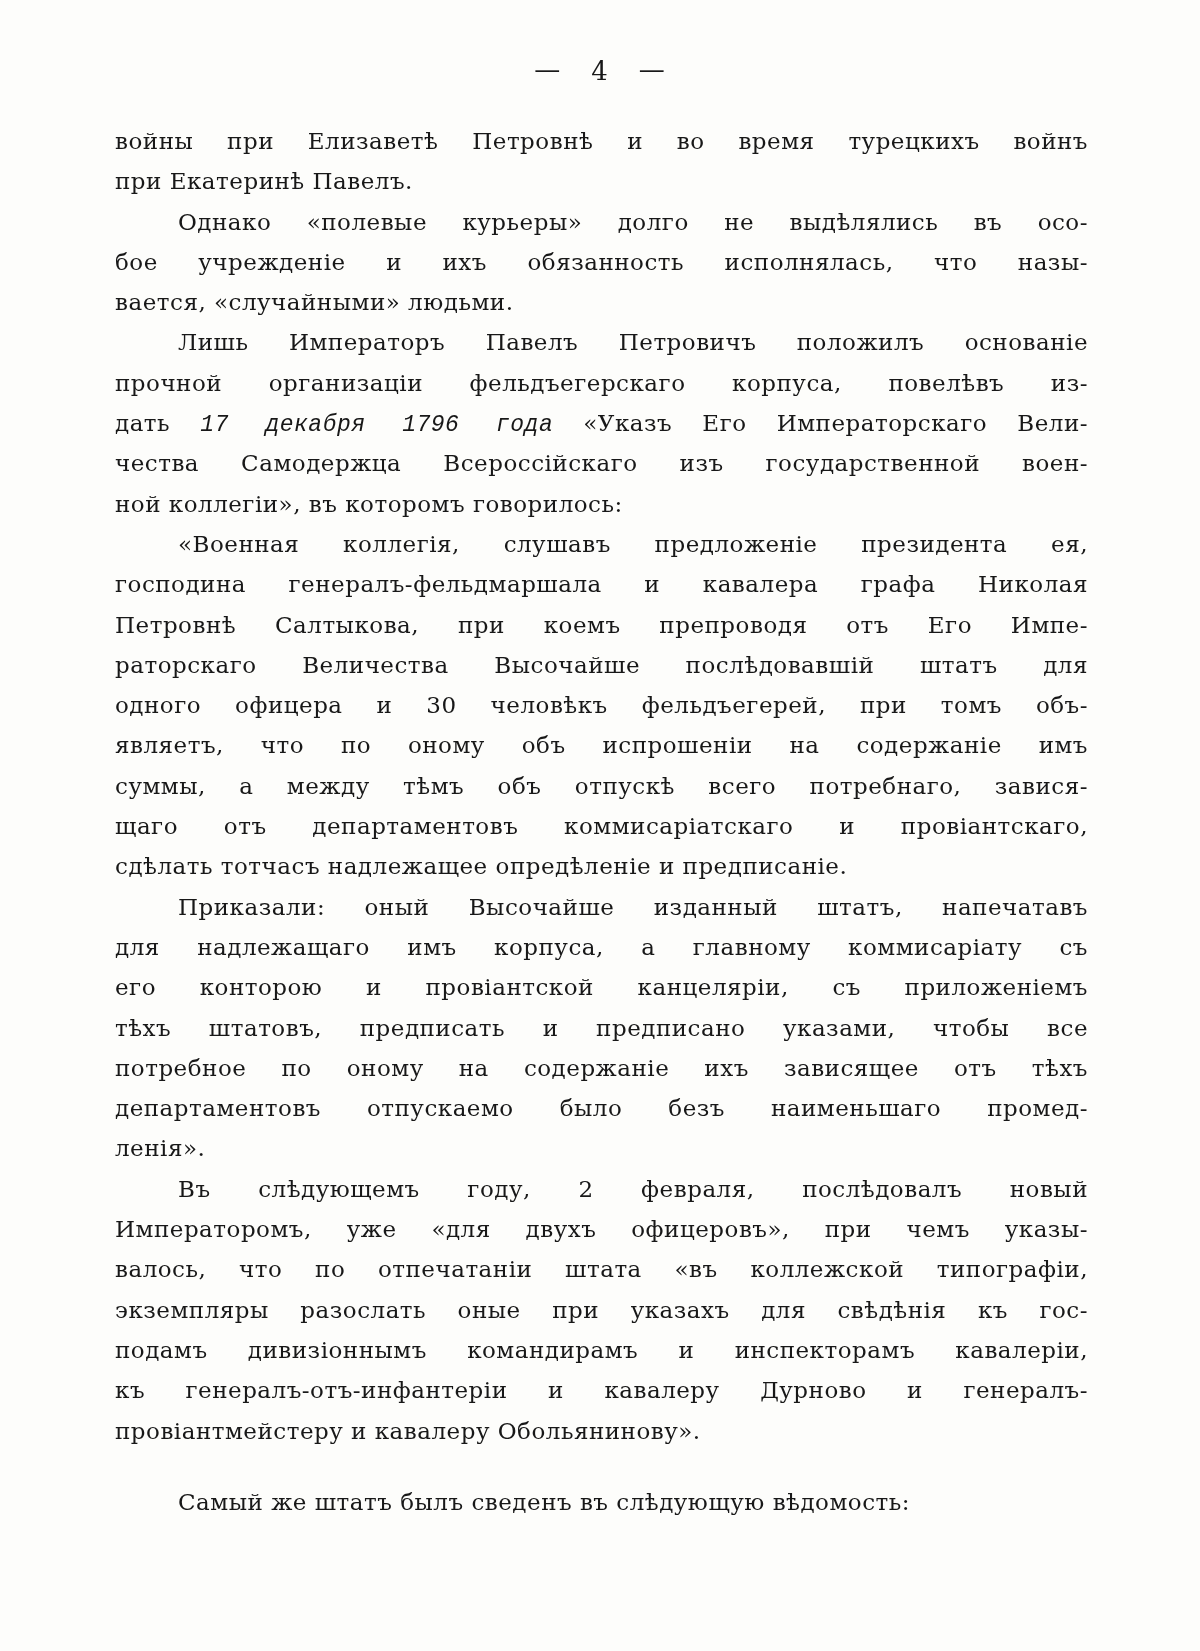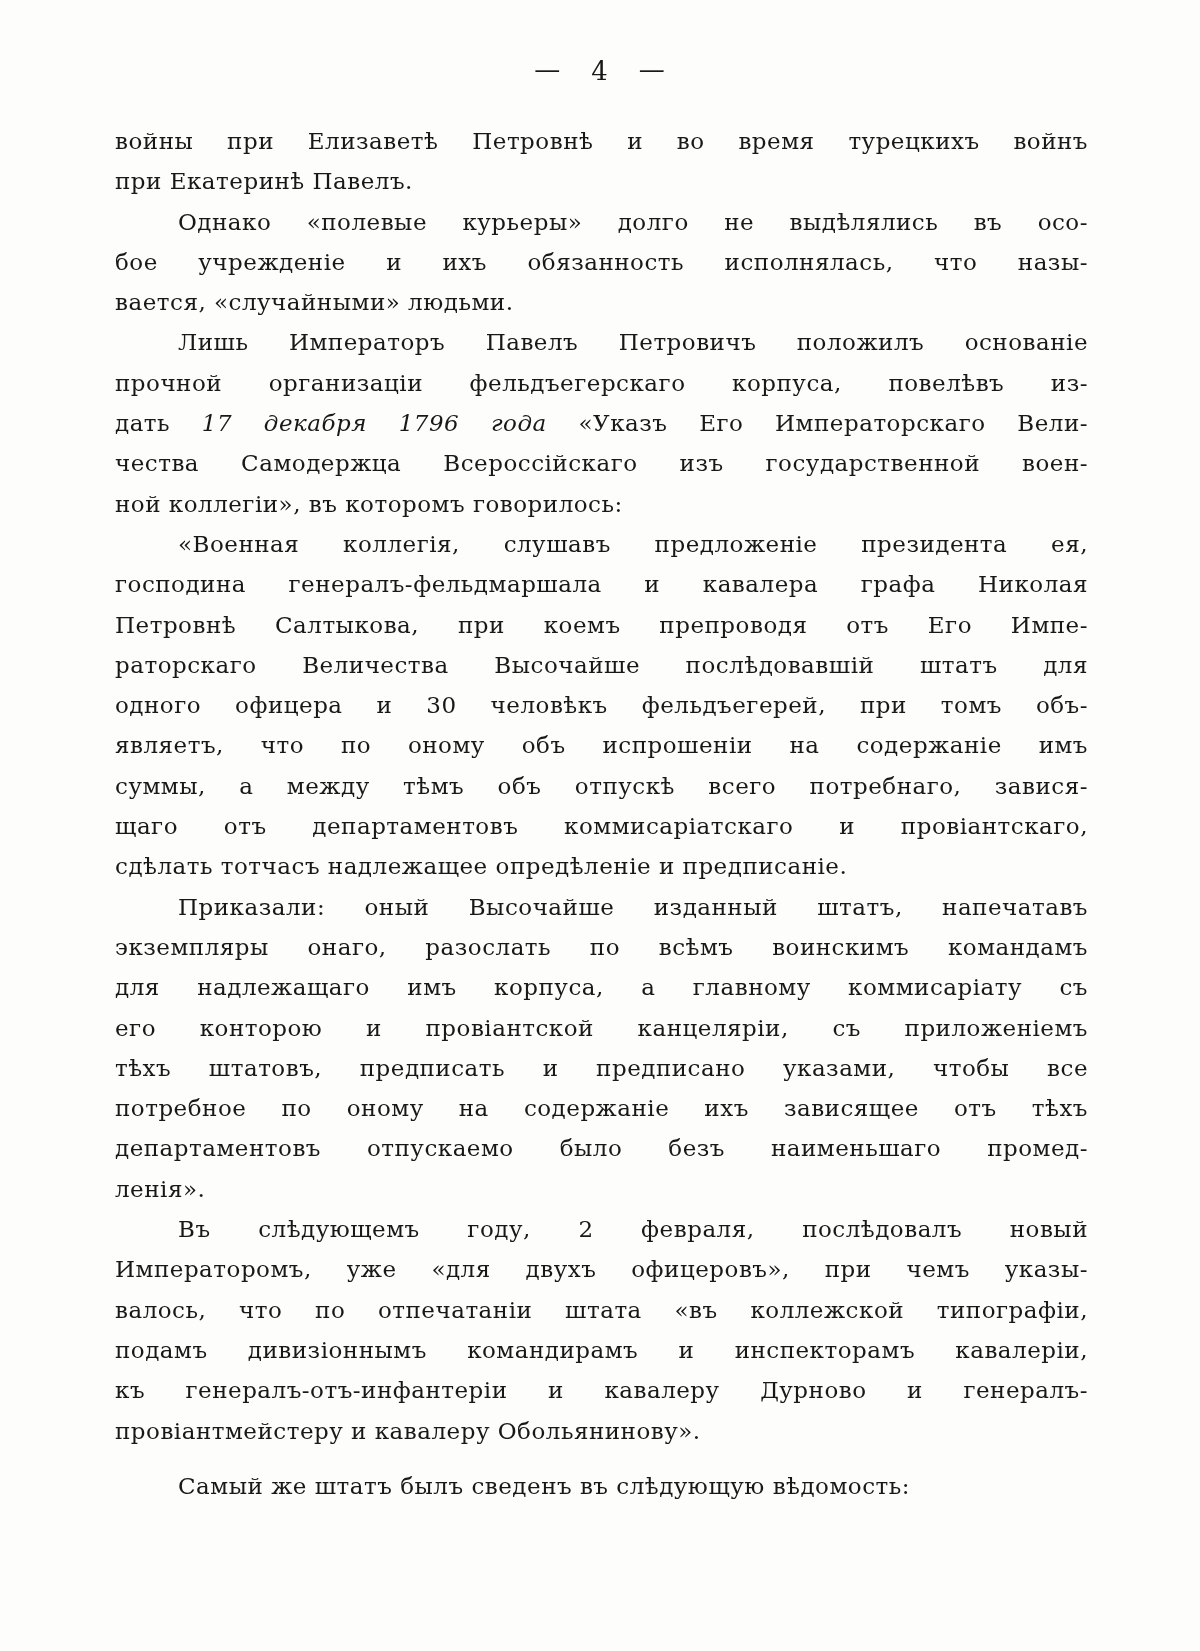--- a/index.html
+++ b/index.html
@@ -51,24 +51,25 @@
   }
   .line.just {
     white-space: normal;
     text-align: justify;
     text-align-last: justify;
   }
   .line.ind {
     padding-left: 63px;
   }
   .line.gap {
-    margin-top: 15px;
+    margin-top: 31px;
   }
   .it {
     font-style: italic;
+    font-family: Liberation Mono, monospace;
   }
 </style>
 </head>
 <body>
 
 <div class="page">
   <div class="page-header">
     <span class="dash">—</span><span class="num">4</span><span class="dash">—</span>
   </div>
   <div class="text-block">
@@ -85,28 +86,28 @@
       <div class="line just ind"><span>«Военная коллегія, слушавъ предложеніе президента ея,</span></div>
       <div class="line just"><span>господина генералъ-фельдмаршала и кавалера графа Николая</span></div>
       <div class="line just"><span>Петровнѣ Салтыкова, при коемъ препроводя отъ Его Импе-</span></div>
       <div class="line just"><span>раторскаго Величества Высочайше послѣдовавшій штатъ для</span></div>
       <div class="line just"><span>одного офицера и 30 человѣкъ фельдъегерей, при томъ объ-</span></div>
       <div class="line just"><span>являетъ, что по оному объ испрошеніи на содержаніе имъ</span></div>
       <div class="line just"><span>суммы, а между тѣмъ объ отпускѣ всего потребнаго, завися-</span></div>
       <div class="line just"><span>щаго отъ департаментовъ коммисаріатскаго и провіантскаго,</span></div>
       <div class="line"><span>сдѣлать тотчасъ надлежащее опредѣленіе и предписаніе.</span></div>
       <div class="line just ind"><span>Приказали: оный Высочайше изданный штатъ, напечатавъ</span></div>
-      <div class="line just"><span>экземпляры онаго, разослать по всѣмъ воинскимъ командамъ</span></div>
       <div class="line just"><span>для надлежащаго имъ корпуса, а главному коммисаріату съ</span></div>
       <div class="line just"><span>его конторою и провіантской канцеляріи, съ приложеніемъ</span></div>
       <div class="line just"><span>тѣхъ штатовъ, предписать и предписано указами, чтобы все</span></div>
       <div class="line just"><span>потребное по оному на содержаніе ихъ зависящее отъ тѣхъ</span></div>
       <div class="line just"><span>департаментовъ отпускаемо было безъ наименьшаго промед-</span></div>
       <div class="line"><span>ленія».</span></div>
       <div class="line just ind"><span>Въ слѣдующемъ году, 2 февраля, послѣдовалъ новый</span></div>
       <div class="line just"><span>Императоромъ, уже «для двухъ офицеровъ», при чемъ указы-</span></div>
       <div class="line just"><span>валось, что по отпечатаніи штата «въ коллежской типографіи,</span></div>
+      <div class="line just"><span>экземпляры разослать оные при указахъ для свѣдѣнія къ гос-</span></div>
       <div class="line just"><span>подамъ дивизіоннымъ командирамъ и инспекторамъ кавалеріи,</span></div>
       <div class="line just"><span>къ генералъ-отъ-инфантеріи и кавалеру Дурново и генералъ-</span></div>
       <div class="line"><span>провіантмейстеру и кавалеру Обольянинову».</span></div>
       <div class="line ind gap"><span>Самый же штатъ былъ сведенъ въ слѣдующую вѣдомость:</span></div>
     </div>
 </div>
 
 </body></html>

